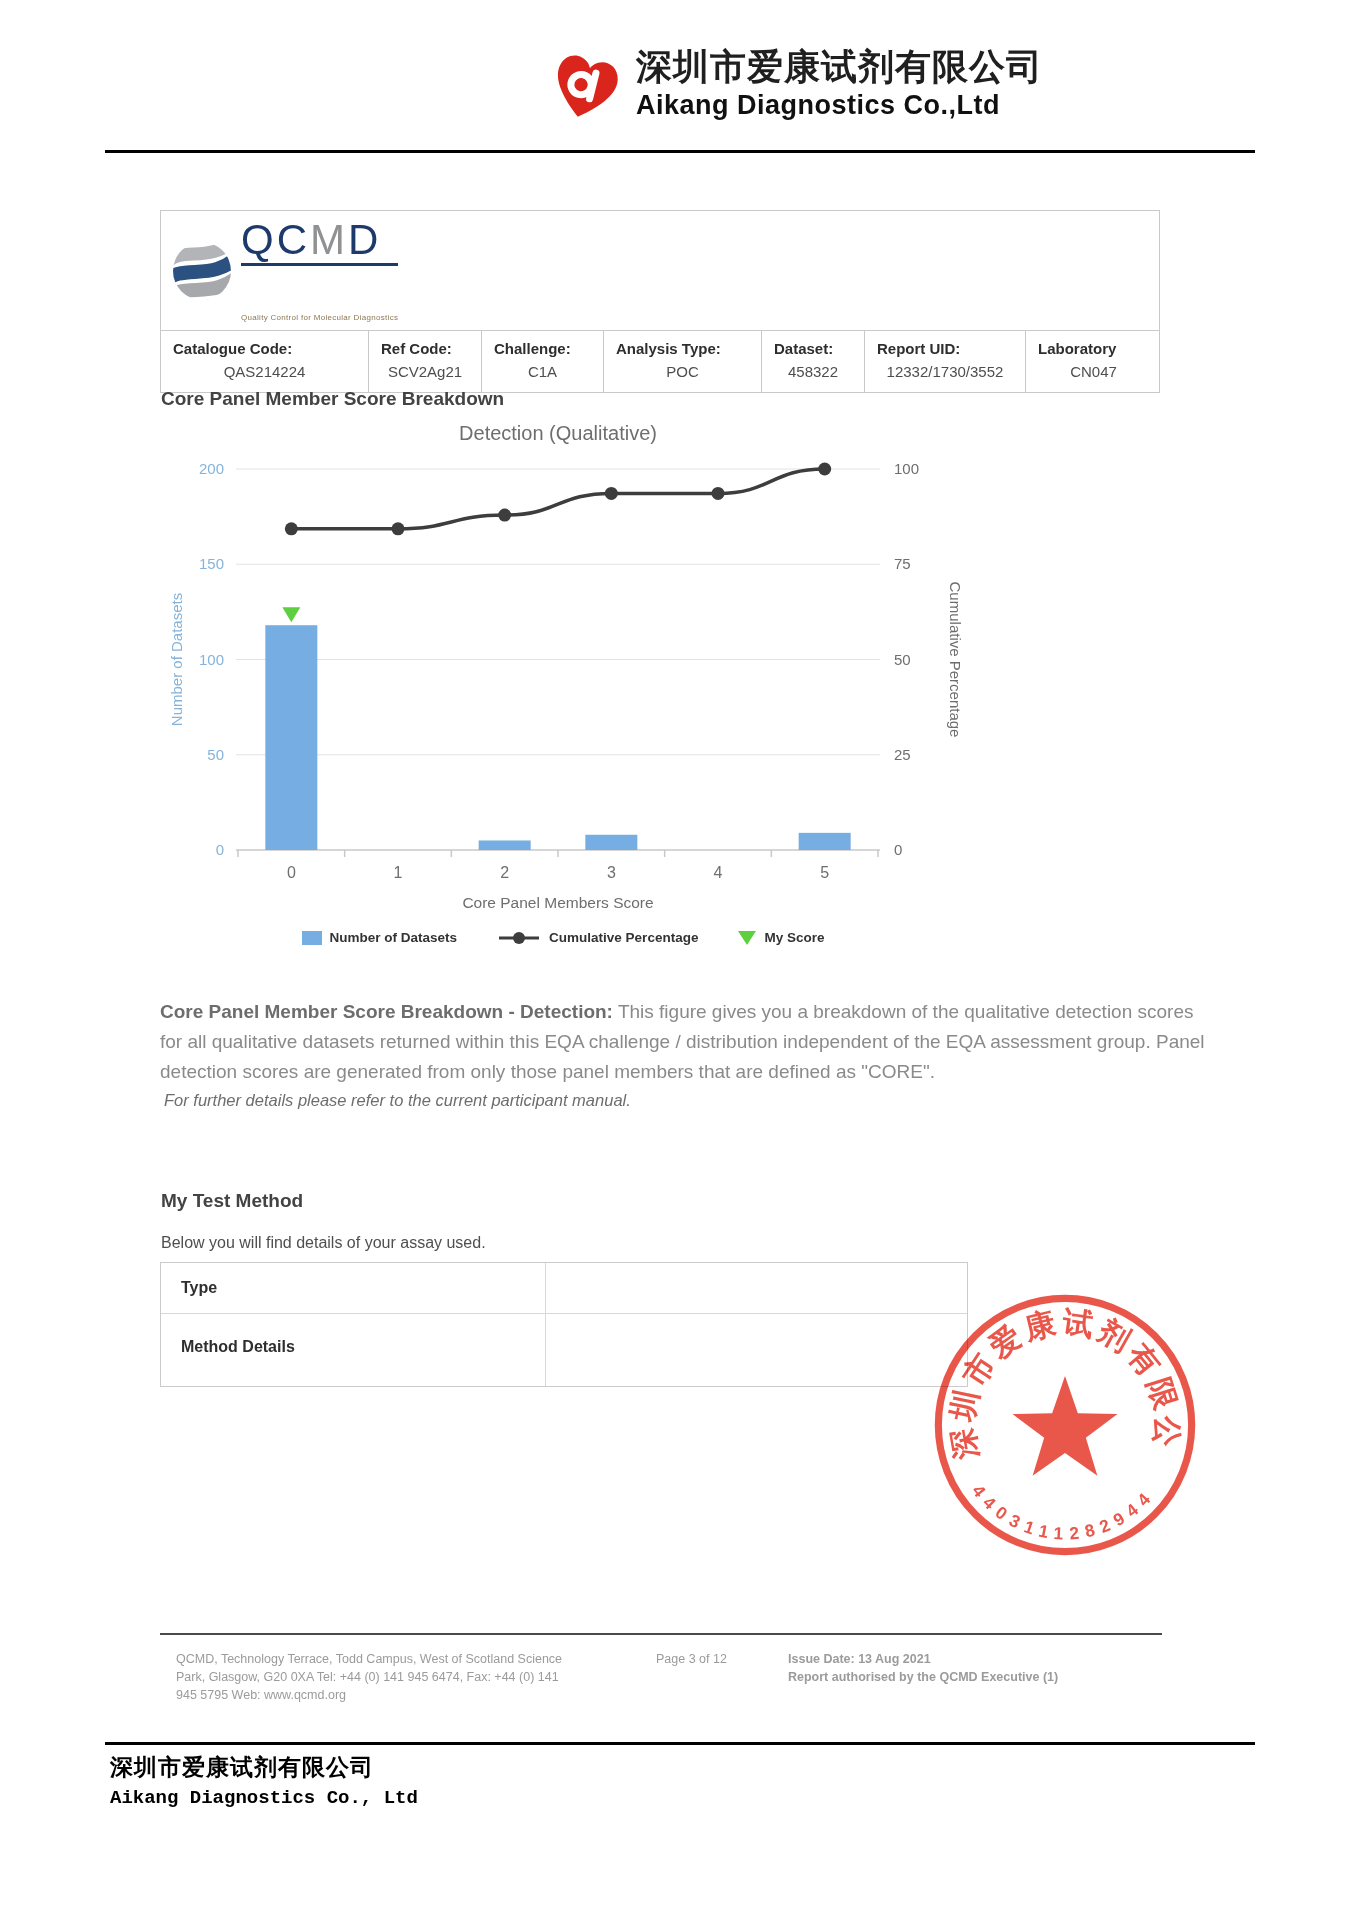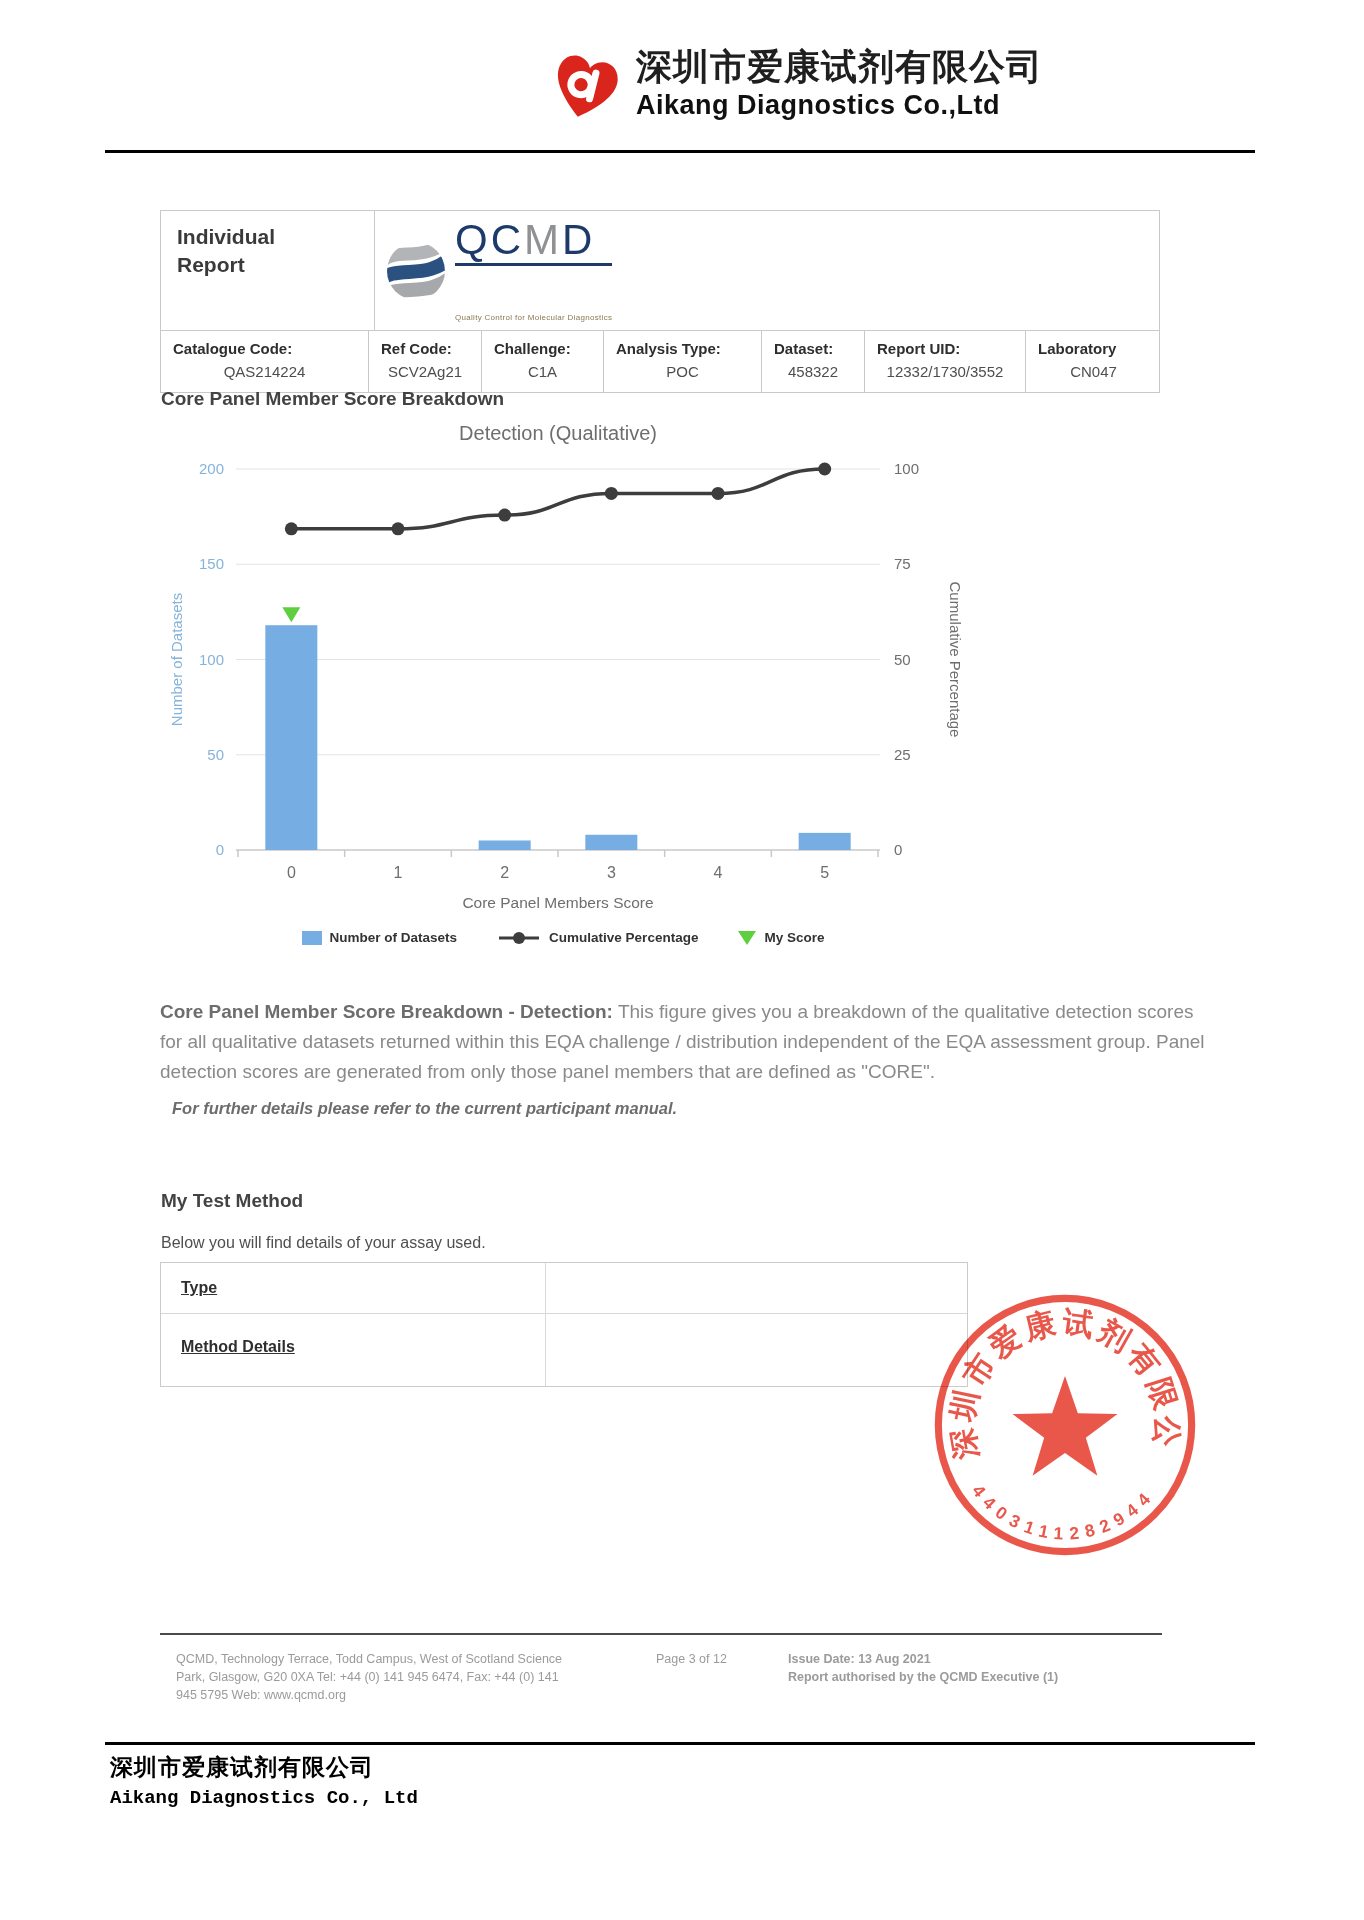--- a/index.html
+++ b/index.html
@@ -47,25 +47,25 @@
   
   #chart-svg{position:absolute;left:158px;top:412px;font-family:"Liberation Sans",sans-serif;}
   .legend{position:absolute;left:158px;top:930px;width:810px;display:flex;justify-content:center;align-items:center;gap:40px;}
   .legend-item{display:flex;align-items:center;gap:8px;font-size:13.5px;font-weight:bold;color:#333;}
   .swatch{width:20px;height:14px;background:var(--bar-blue);}
   .tri{width:0;height:0;border-left:9px solid transparent;border-right:9px solid transparent;border-top:14px solid var(--green);}
 
   
   .desc{position:absolute;left:160px;top:997px;width:1048px;margin:0;font-size:19px;line-height:30px;color:#8a8a8a;}
   .desc-lead{font-weight:bold;color:#6d6d6d;}
-  .desc-note{position:absolute;left:160px;top:1087px;margin:12px;font-size:16.5px;font-weight:bold;font-style:italic;color:#6d6d6d;}
+  .desc-note{position:absolute;left:160px;top:1087px;margin:4px;font-size:16.5px;font-weight:normal;font-style:italic;color:#6d6d6d;}
 
   
   .method-table{position:absolute;left:160px;top:1262px;width:806px;border:1px solid #cbcbcb;background:#fff;}
-  .mt-row{display:grid;grid-template-columns:385px 1fr;text-decoration:underline;}
+  .mt-row{display:grid;grid-template-columns:385px 1fr;}
   .mt-row + .mt-row{border-top:1px solid #d8d8d8;}
   .mt-label{padding:16px 20px;font-weight:bold;font-size:16px;color:#2e2e2e;border-right:1px solid #d8d8d8;}
   .mt-row2 .mt-label{padding:24px 20px 30px;}
   .mt-value{padding:16px 18px;font-size:16px;color:#4e4e4e;}
 
   
   .stamp{position:absolute;left:922px;top:1282px;width:286px;height:286px;mix-blend-mode:multiply;opacity:.92;}
   .stamp text{font-weight:bold;}
 
   
@@ -94,23 +94,20 @@
     </svg>
     <div class="brand-text">
       <div class="brand-cn">深圳市爱康试剂有限公司</div>
       <div class="brand-en">Aikang Diagnostics Co.,Ltd</div>
     </div>
   </header>
   <div class="rule rule-top"></div>
 
   <section class="report-table">
     <div class="rt-row1">
-      <div class="cell rt-type">
-        <span>Individual Report</span>
-      </div>
       <div class="cell rt-logo">
         <svg class="qcmd-globe" viewBox="0 0 62 62">
           <defs>
               <clipPath id="gclip">
                 <circle cx="31" cy="31" r="29"></circle>
               </clipPath>
             </defs>
           <g clip-path="url(#gclip)">
             <rect x="0" y="0" width="62" height="62" fill="#fff"></rect>
             <path d="M-6 24 C12 4 36 26 66 -2" stroke="#b3b4b8" stroke-width="13" fill="none"></path>

